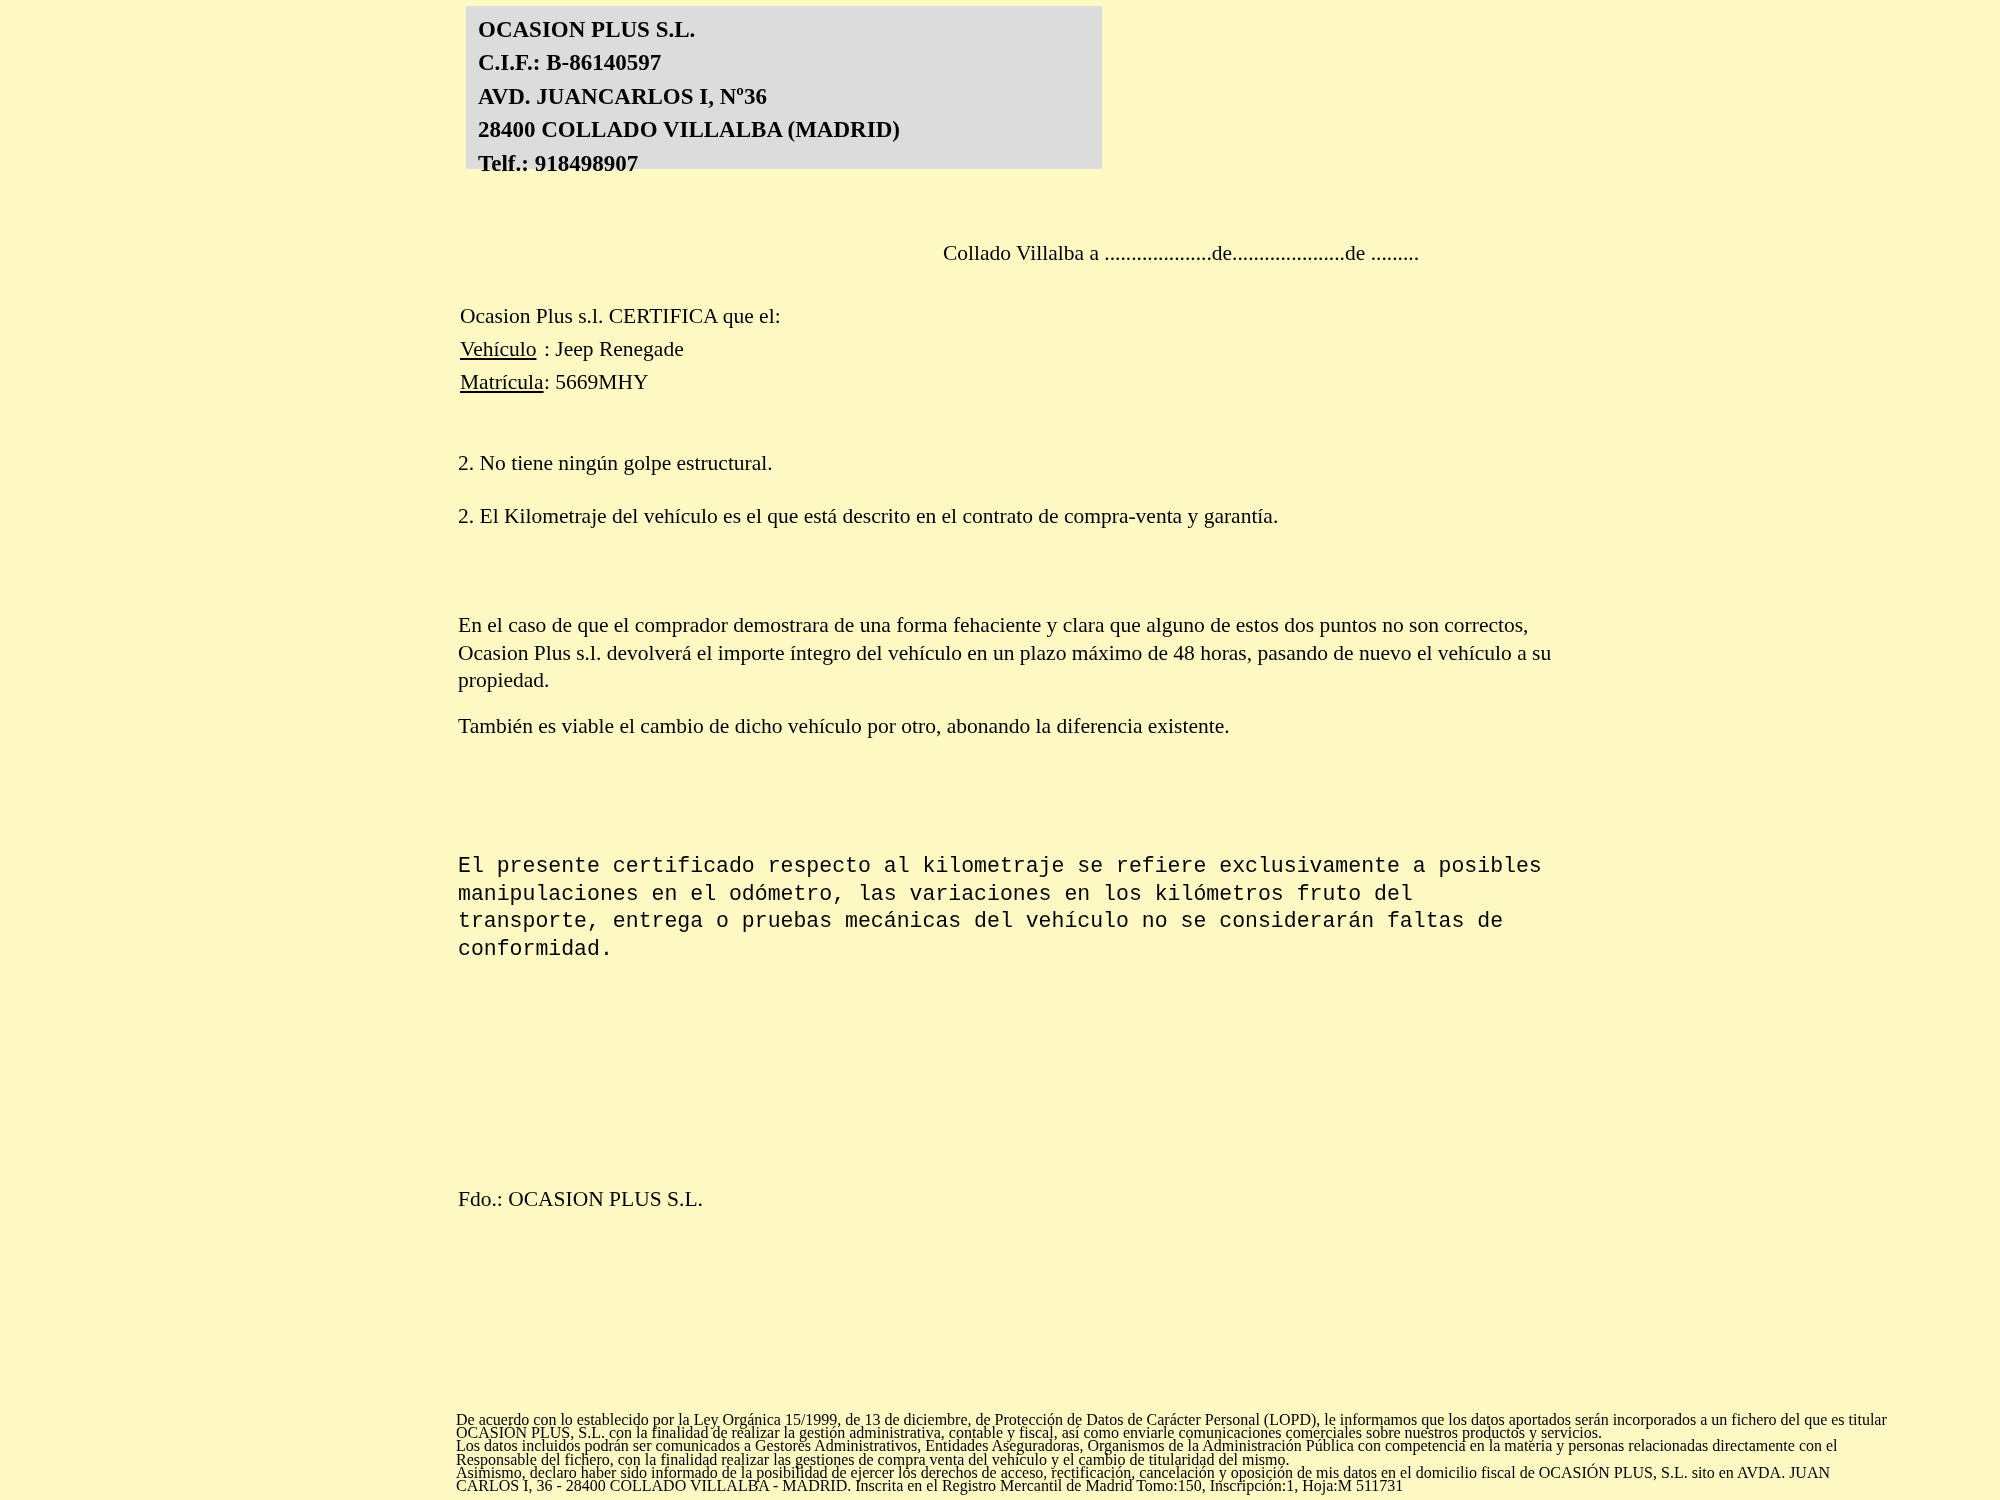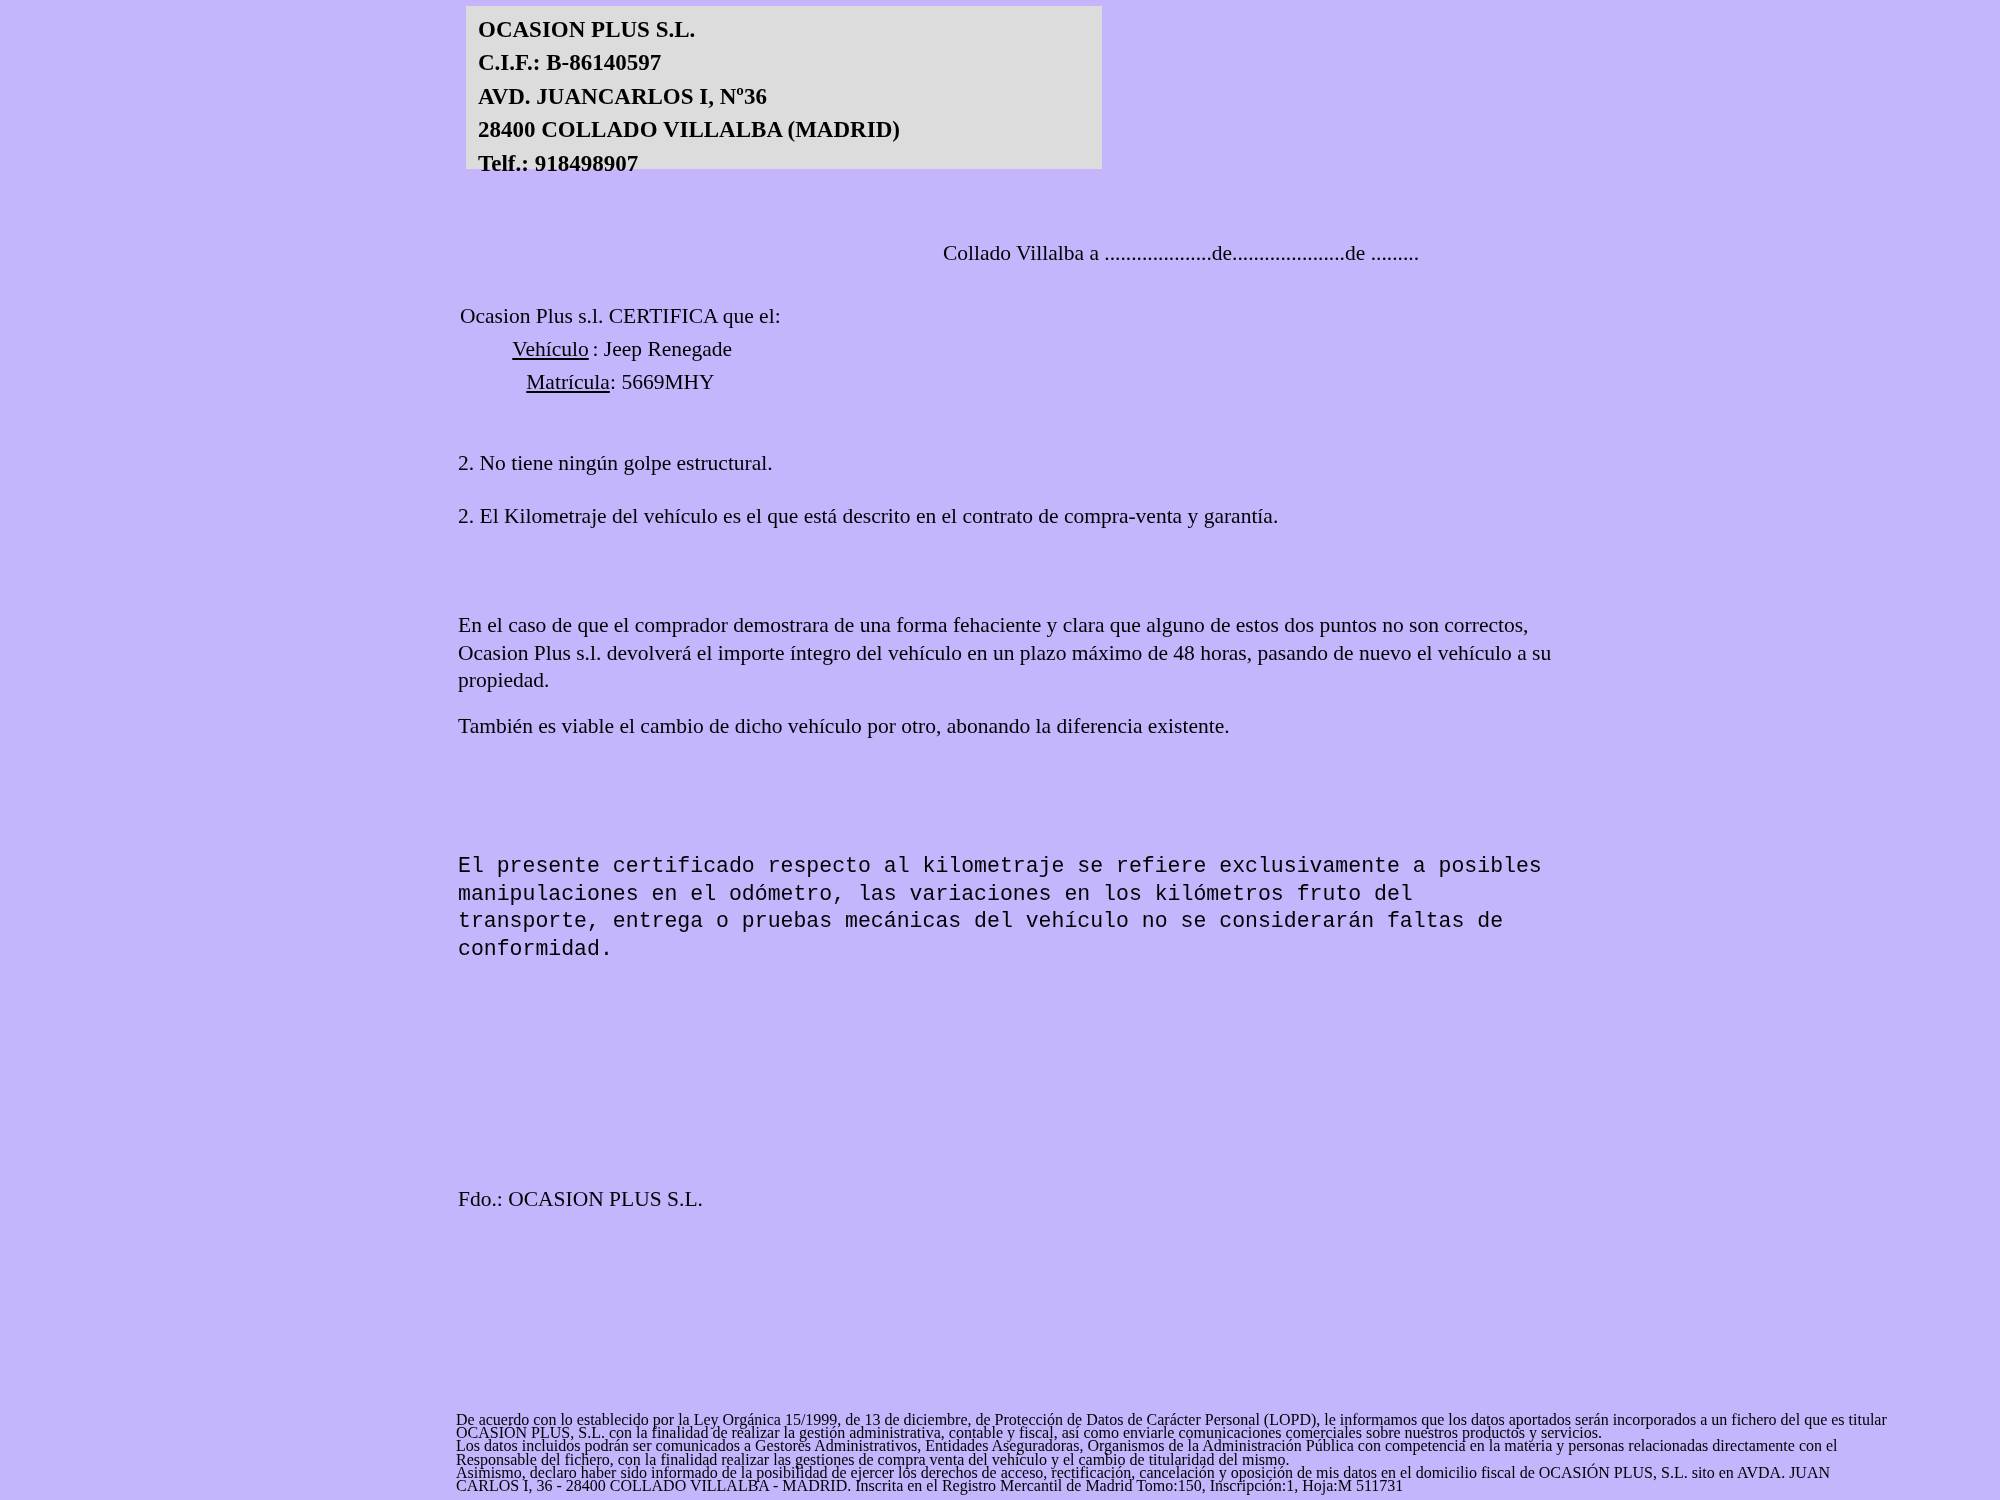--- a/index.html
+++ b/index.html
@@ -4,21 +4,21 @@
 <style>
   html, body {
     margin: 0;
     padding: 0;
     background: #ffffff;
   }
   .page {
     position: relative;
     width: 2000px;
     height: 1500px;
-    background: #c4b5fd;
+    background: #fef9c3;
     font-family: "Liberation Serif", serif;
     color: #000000;
     overflow: hidden;
   }
   .header-box {
     position: absolute;
     left: 466px;
     top: 6px;
     width: 636px;
     height: 163px;
@@ -39,21 +39,20 @@
     font-size: 21.5px;
     line-height: 27px;
     white-space: nowrap;
   }
   .certifica {
     position: absolute;
     left: 460px;
     top: 300px;
     font-size: 21.5px;
     line-height: 33.2px;
-    text-align: center;
   }
   .field .flabel {
     display: inline-block;
     min-width: 84px;
   }
   .field .flabel .ul {
     text-decoration: underline;
   }
   .point {
     position: absolute;

